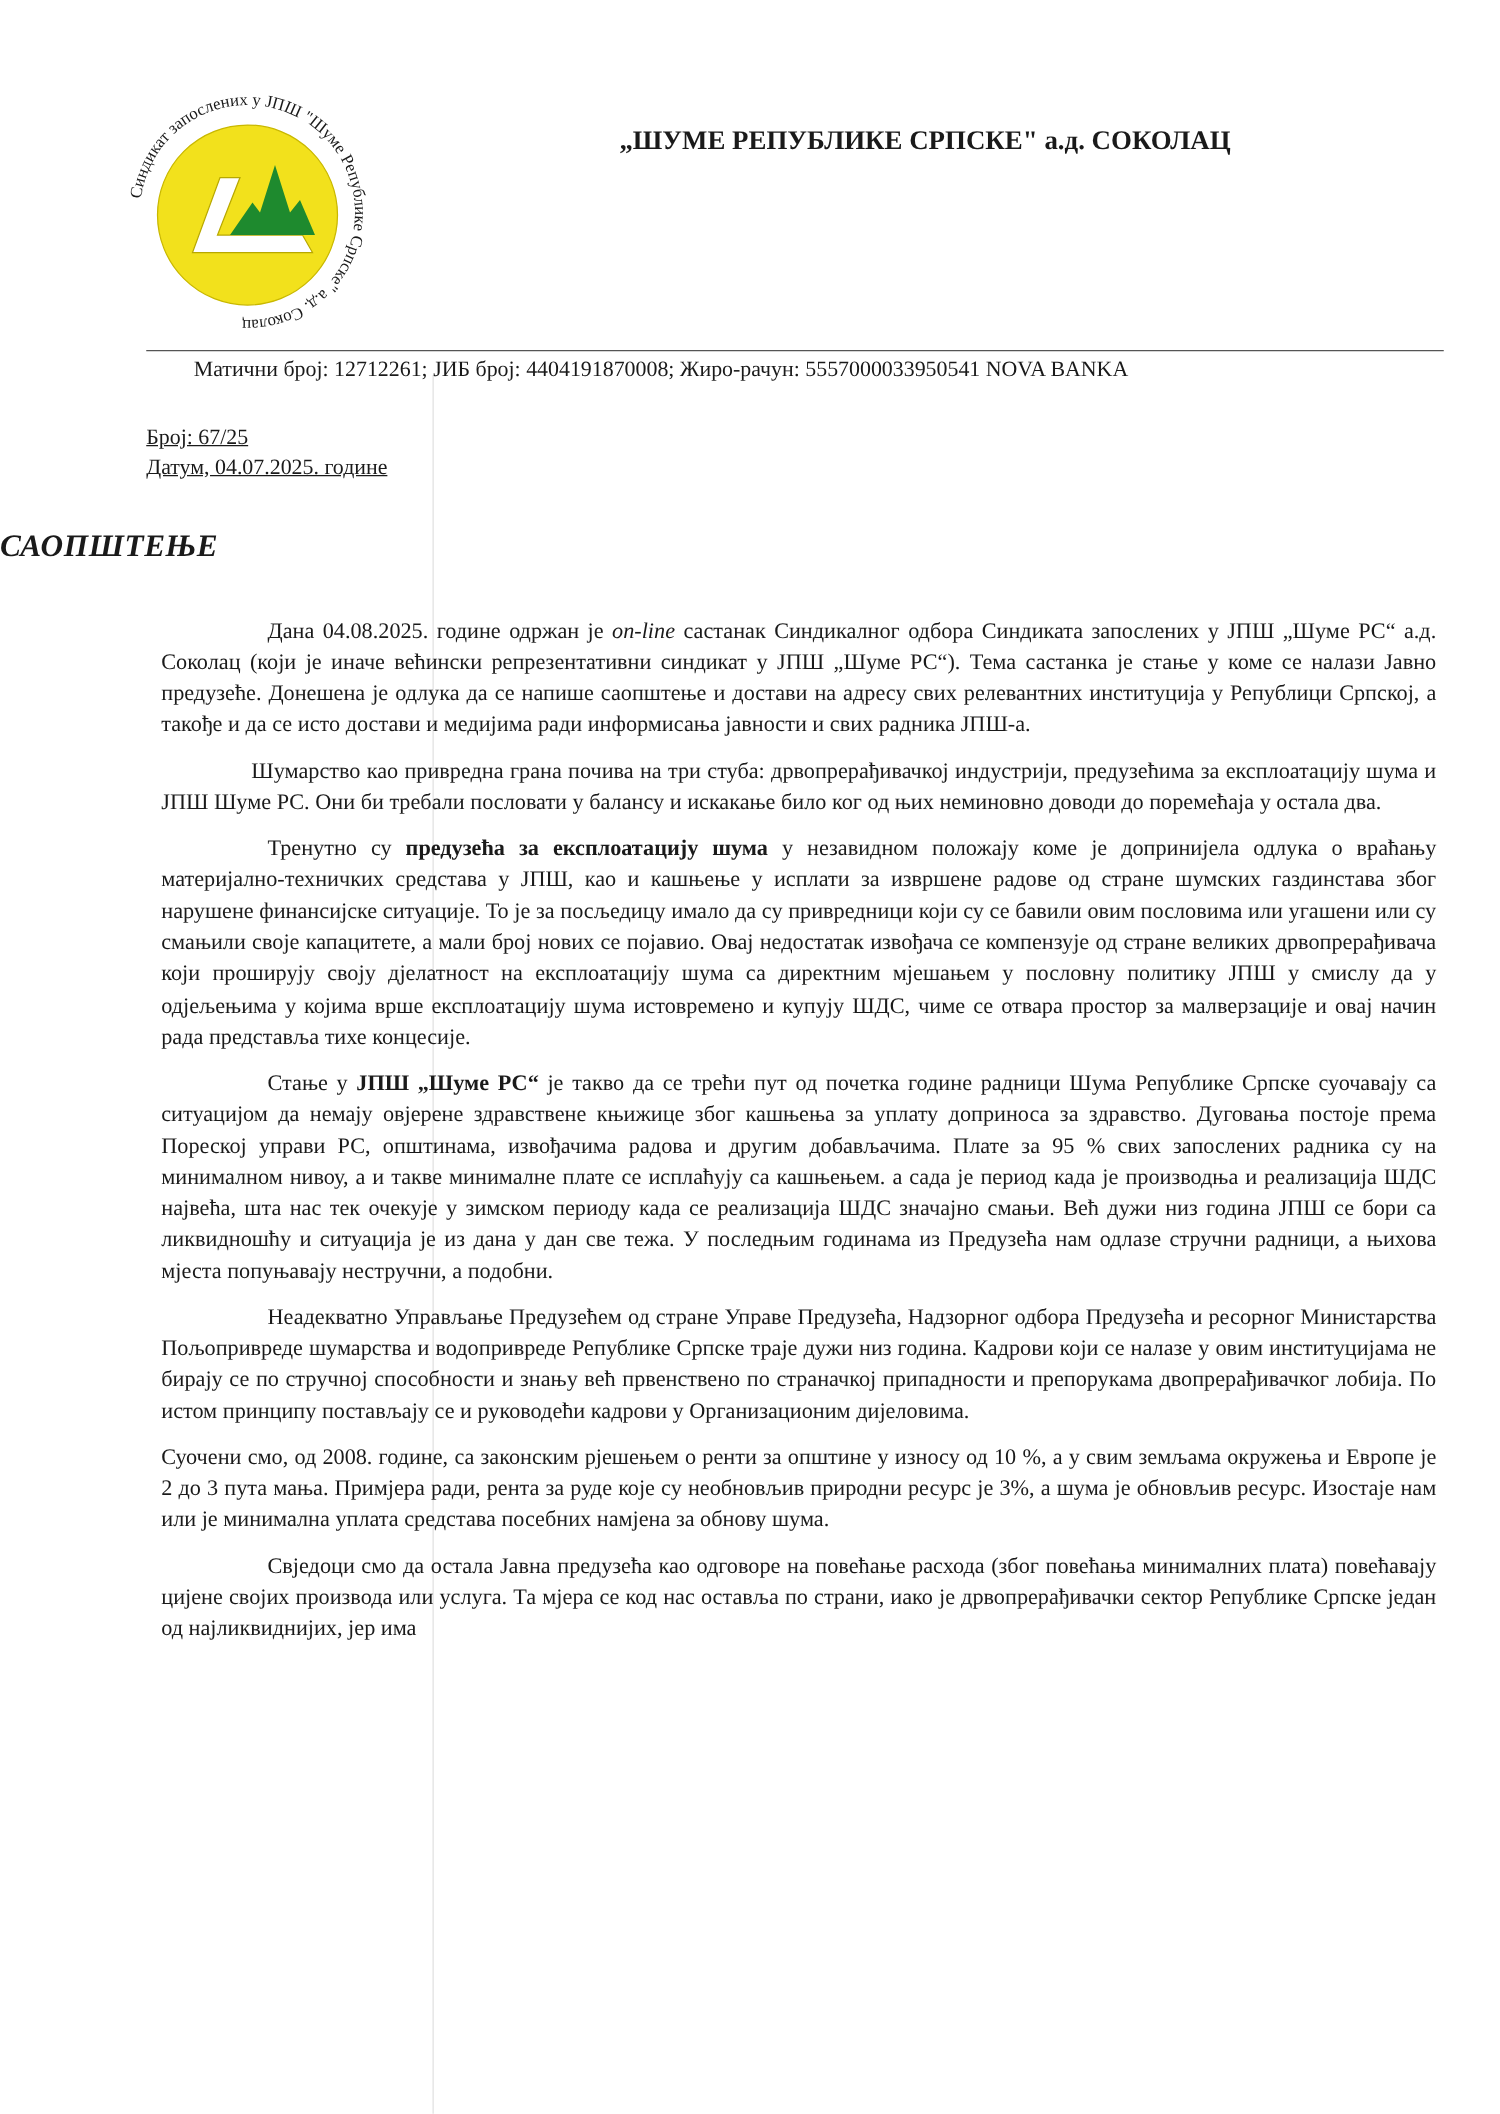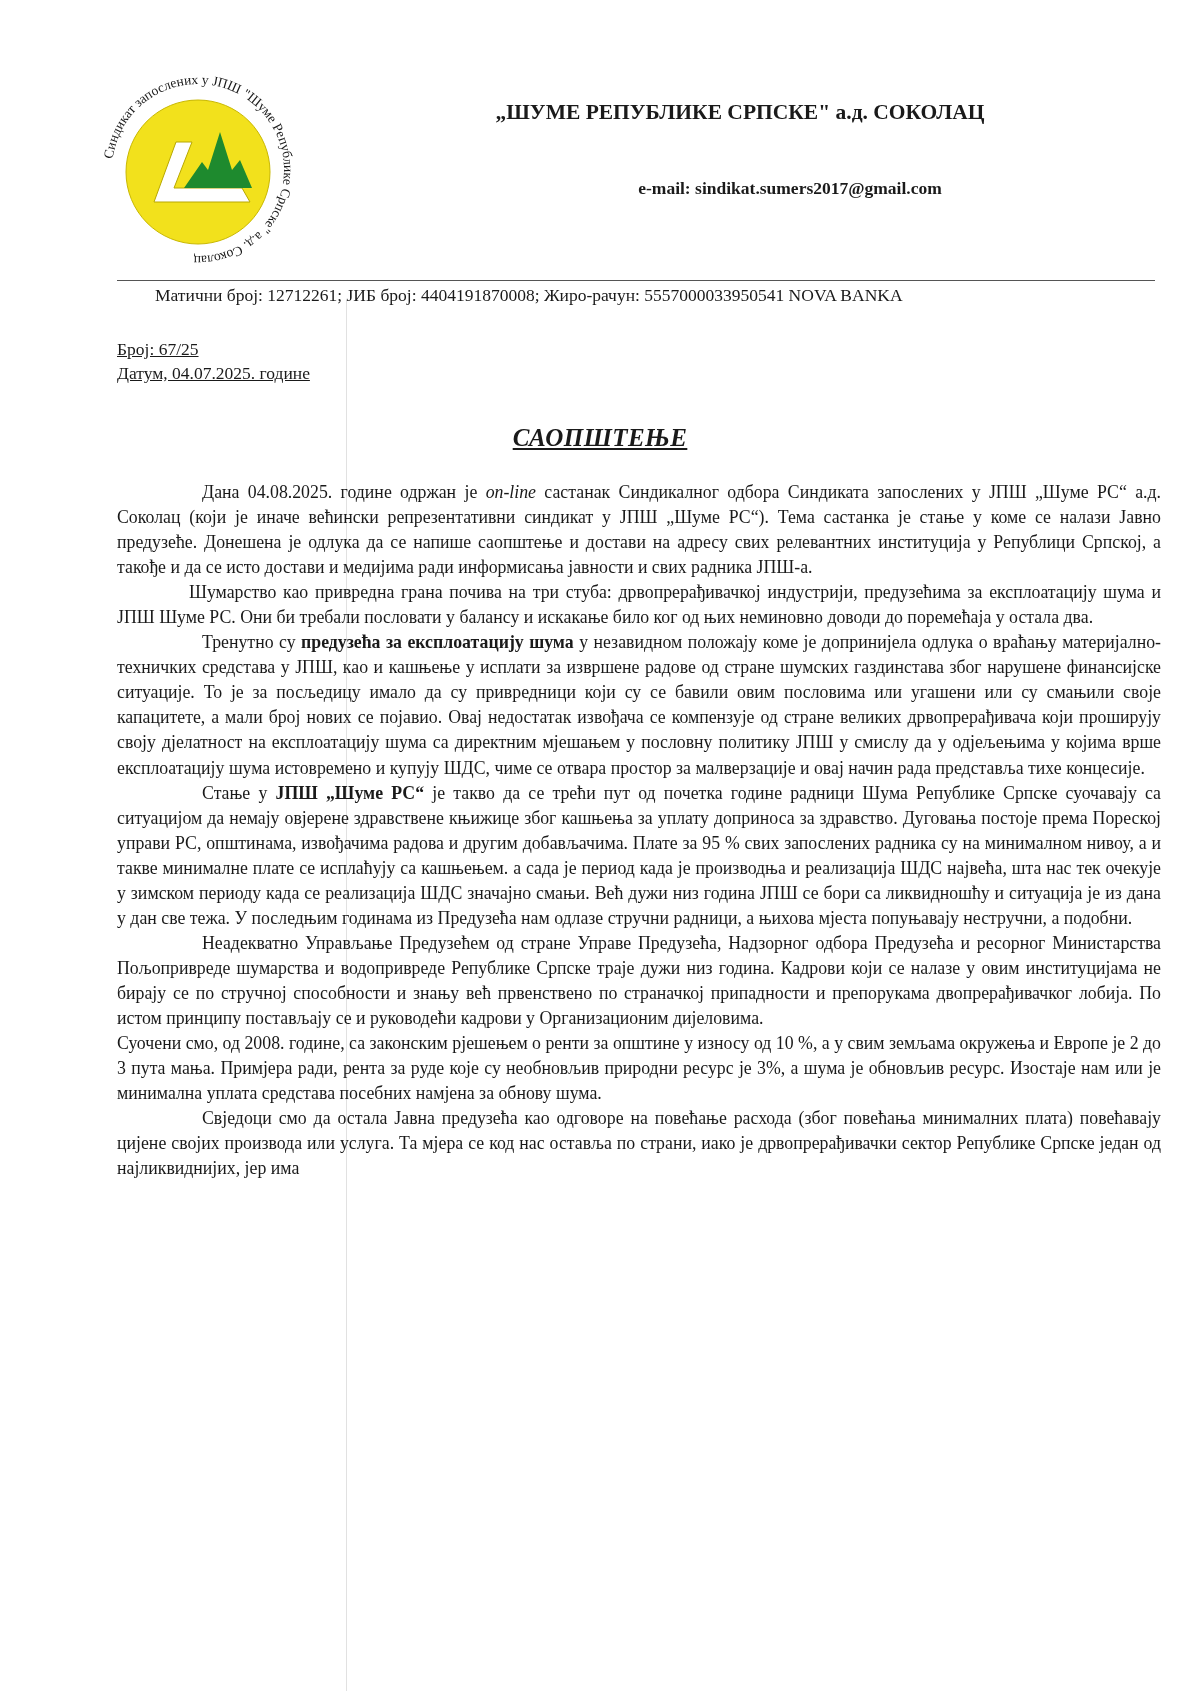--- a/index.html
+++ b/index.html
@@ -6,25 +6,25 @@
   body { width: 1200px; height: 1691px; position: relative; overflow: hidden;
          font-family: "Liberation Serif", "DejaVu Serif", serif; color: #1a1a1a; }
   .logo { position: absolute; left: 92px; top: 70px; width: 212px; height: 200px; }
   .hdr-title { position: absolute; left: 345px; top: 98px; width: 790px; text-align: center;
                font-weight: bold; font-size: 21.5px; line-height: 28px; }
   .hdr-contact { position: absolute; left: 440px; top: 176px; width: 700px; text-align: center;
                  font-weight: bold; font-size: 17.5px; line-height: 24px; }
   .hdr-rule { position: absolute; left: 117px; right: 45px; top: 280px; height: 0; border-top: 1.5px solid #555; }
   .reg-line { position: absolute; left: 155px; top: 285px; font-size: 17.5px; white-space: nowrap; }
   .doc-no { position: absolute; left: 117px; top: 337px; font-size: 17.5px; line-height: 24px; text-decoration: underline; }
-  .doc-title { position: absolute; left: 0; width: 1200px; top: 424px; text-align: center;
-               font-size: 25px; font-weight: bold; font-style: italic; letter-spacing: 0.5px; text-decoration: underline; }
+  .doc-title { position: absolute; left: 0; width: 1200px; top: 424px; text-align: left;
+               font-size: 25px; font-weight: bold; font-style: italic; letter-spacing: 0.5px; }
   .body { position: absolute; left: 117px; width: 1044px; top: 480px; font-size: 17.8px;
           line-height: 25.05px; text-align: justify; }
-  .body p { margin: 0; text-indent: 85px; }
+  .body p { margin: 12px; text-indent: 85px; }
   .body p.noindent { text-indent: 0; }
   .body p.indent-small { text-indent: 72px; }
   .scan-line { position: absolute; left: 346px; top: 300px; width: 1px; height: 1391px; background: rgba(170,170,170,0.35); }
 </style>
 </head>
 <body>
 
 <div class="scan-line"></div>
 
 <div class="logo">
@@ -39,21 +39,20 @@
     <text font-family="Liberation Serif, serif" font-size="13.5" fill="#1a1a1a">
       <textPath href="#ringPath" startOffset="2%">Синдикат запослених у ЈПШ "Шуме Републике Српске" а.д. Соколац</textPath>
     </text>
   </svg>
 </div>
 
 <div class="hdr-title">
   <div>„ШУМЕ РЕПУБЛИКЕ СРПСКЕ" а.д. СОКОЛАЦ</div>
 </div>
 <div class="hdr-contact">
-  <div>e-mail: sindikat.sumers2017@gmail.com</div>
 </div>
 <div class="hdr-rule"></div>
 <div class="reg-line">Матични број: 12712261; ЈИБ број: 4404191870008; Жиро-рачун: 5557000033950541 NOVA BANKA</div>
 
 <div class="doc-no">
   <div>Број: 67/25</div>
   <div>Датум, 04.07.2025. године</div>
 </div>
 
 <div class="doc-title">САОПШТЕЊЕ</div>

